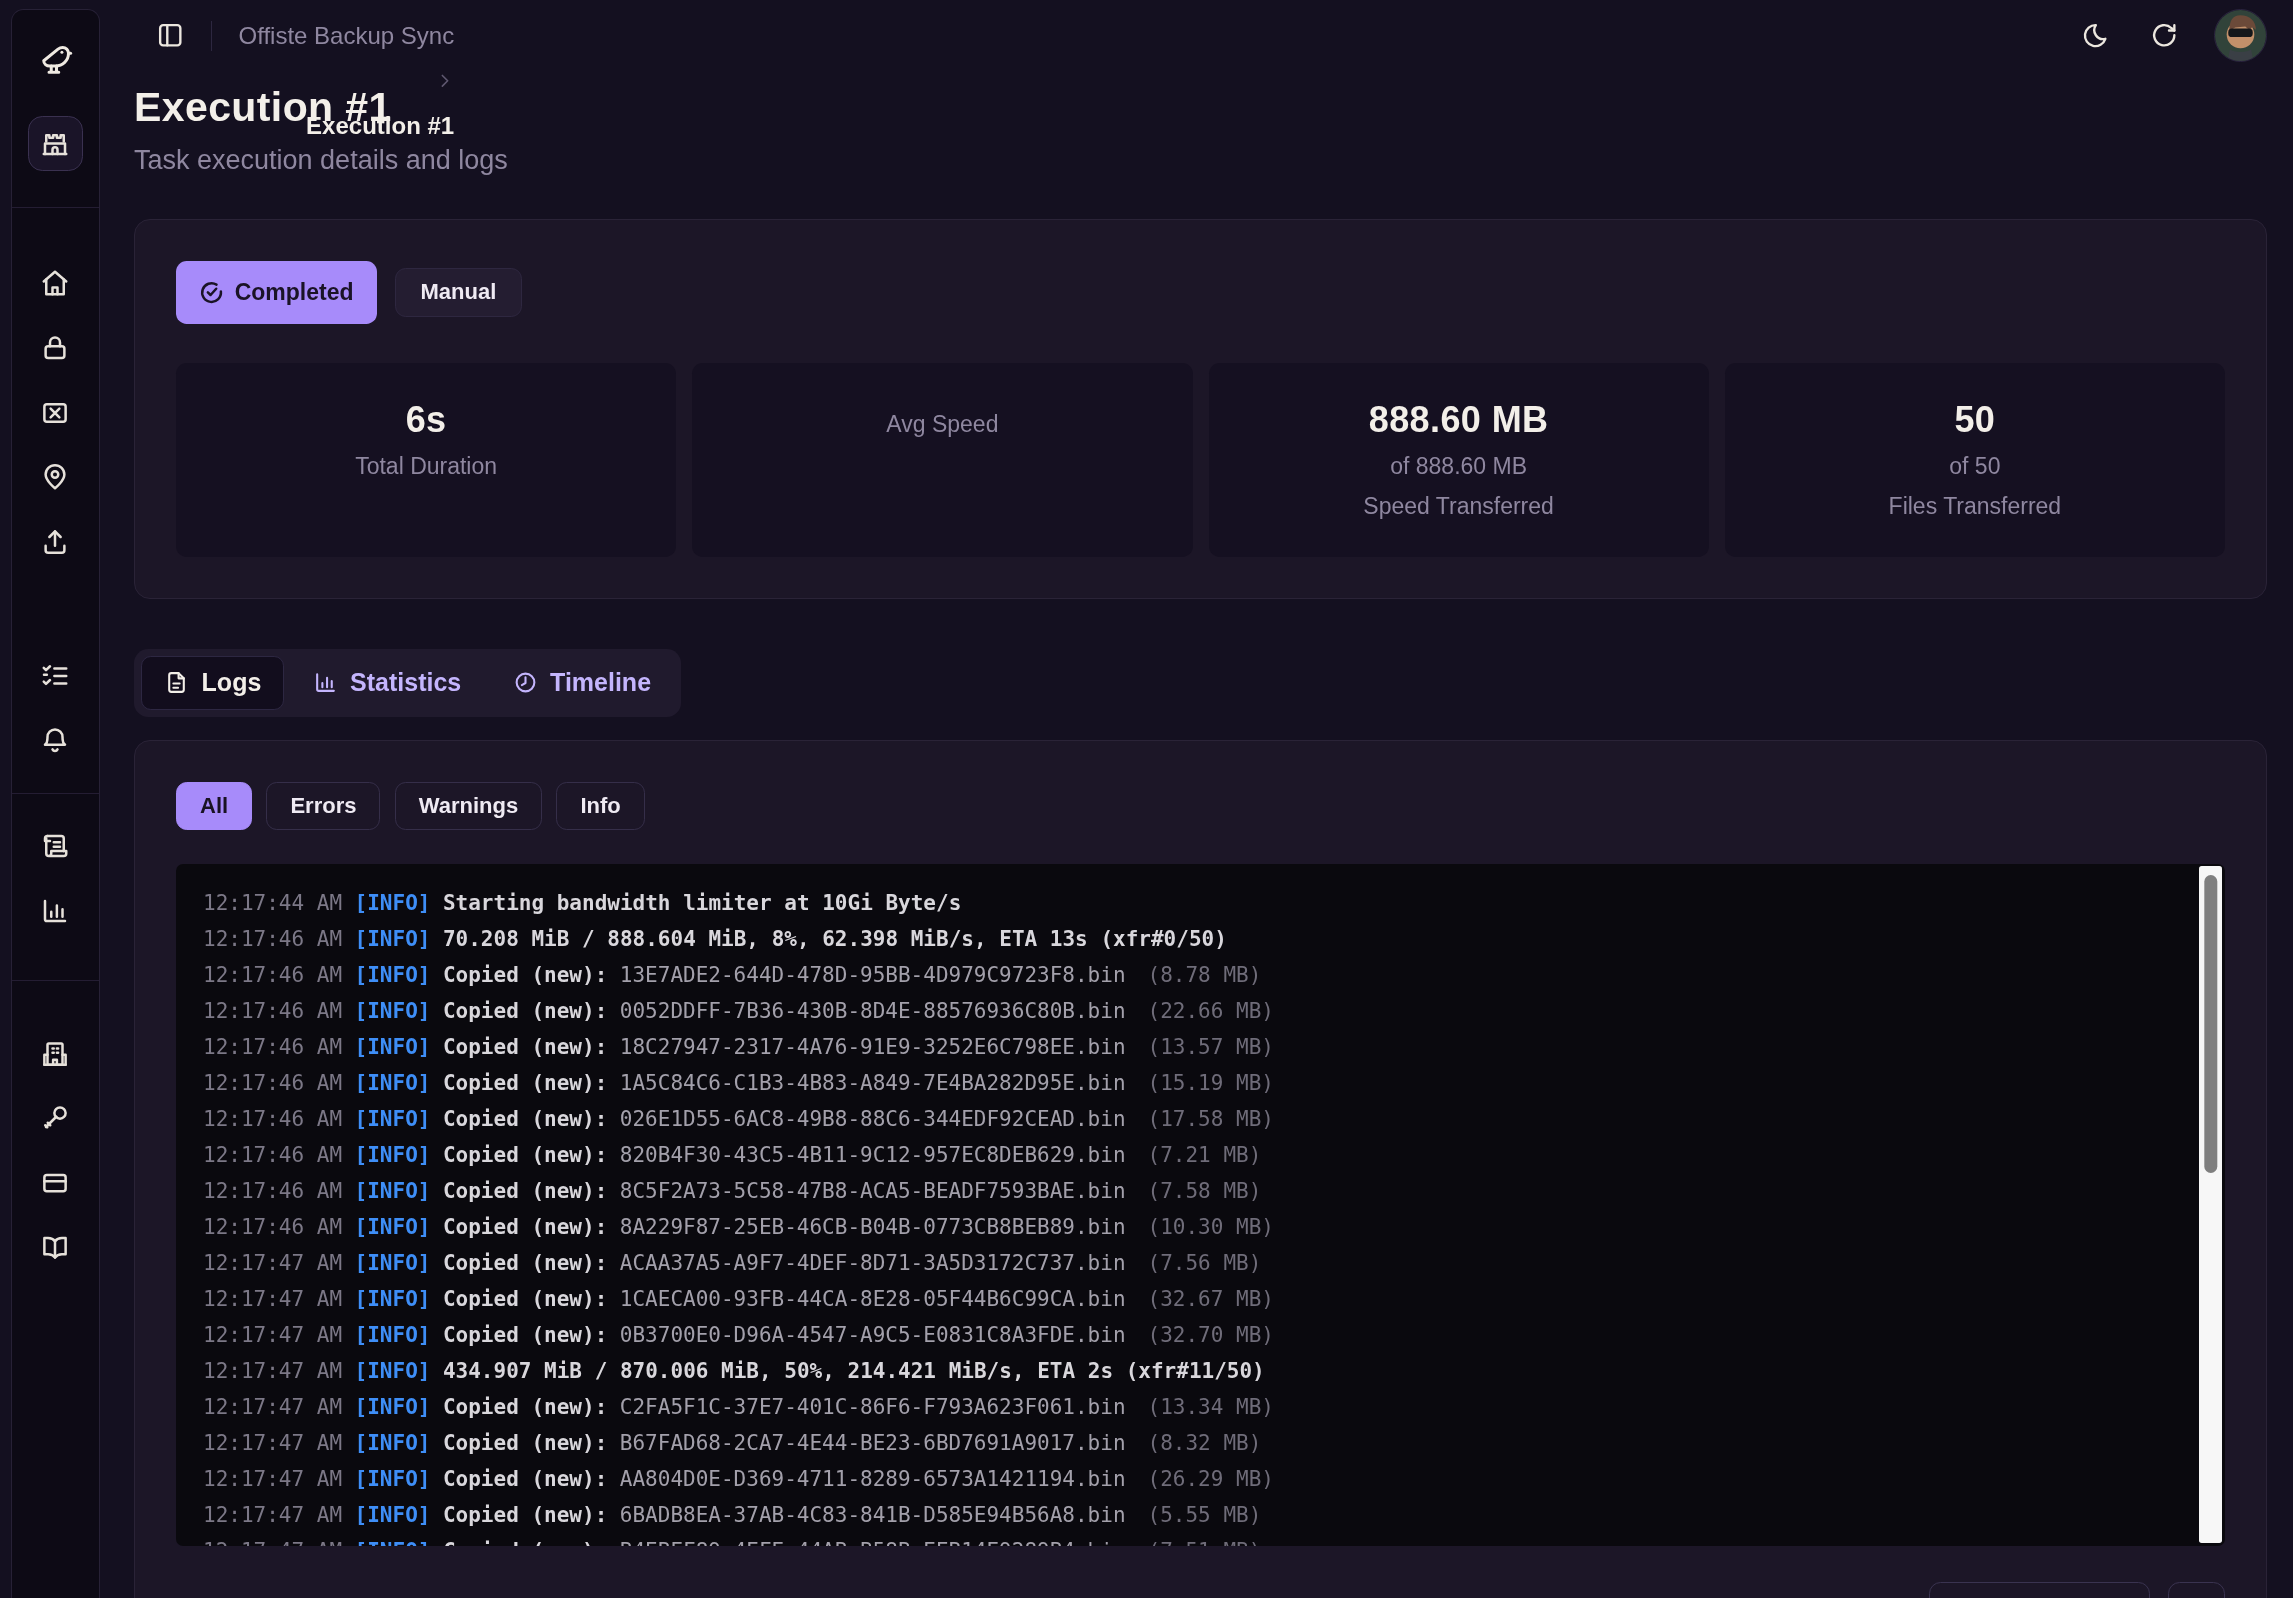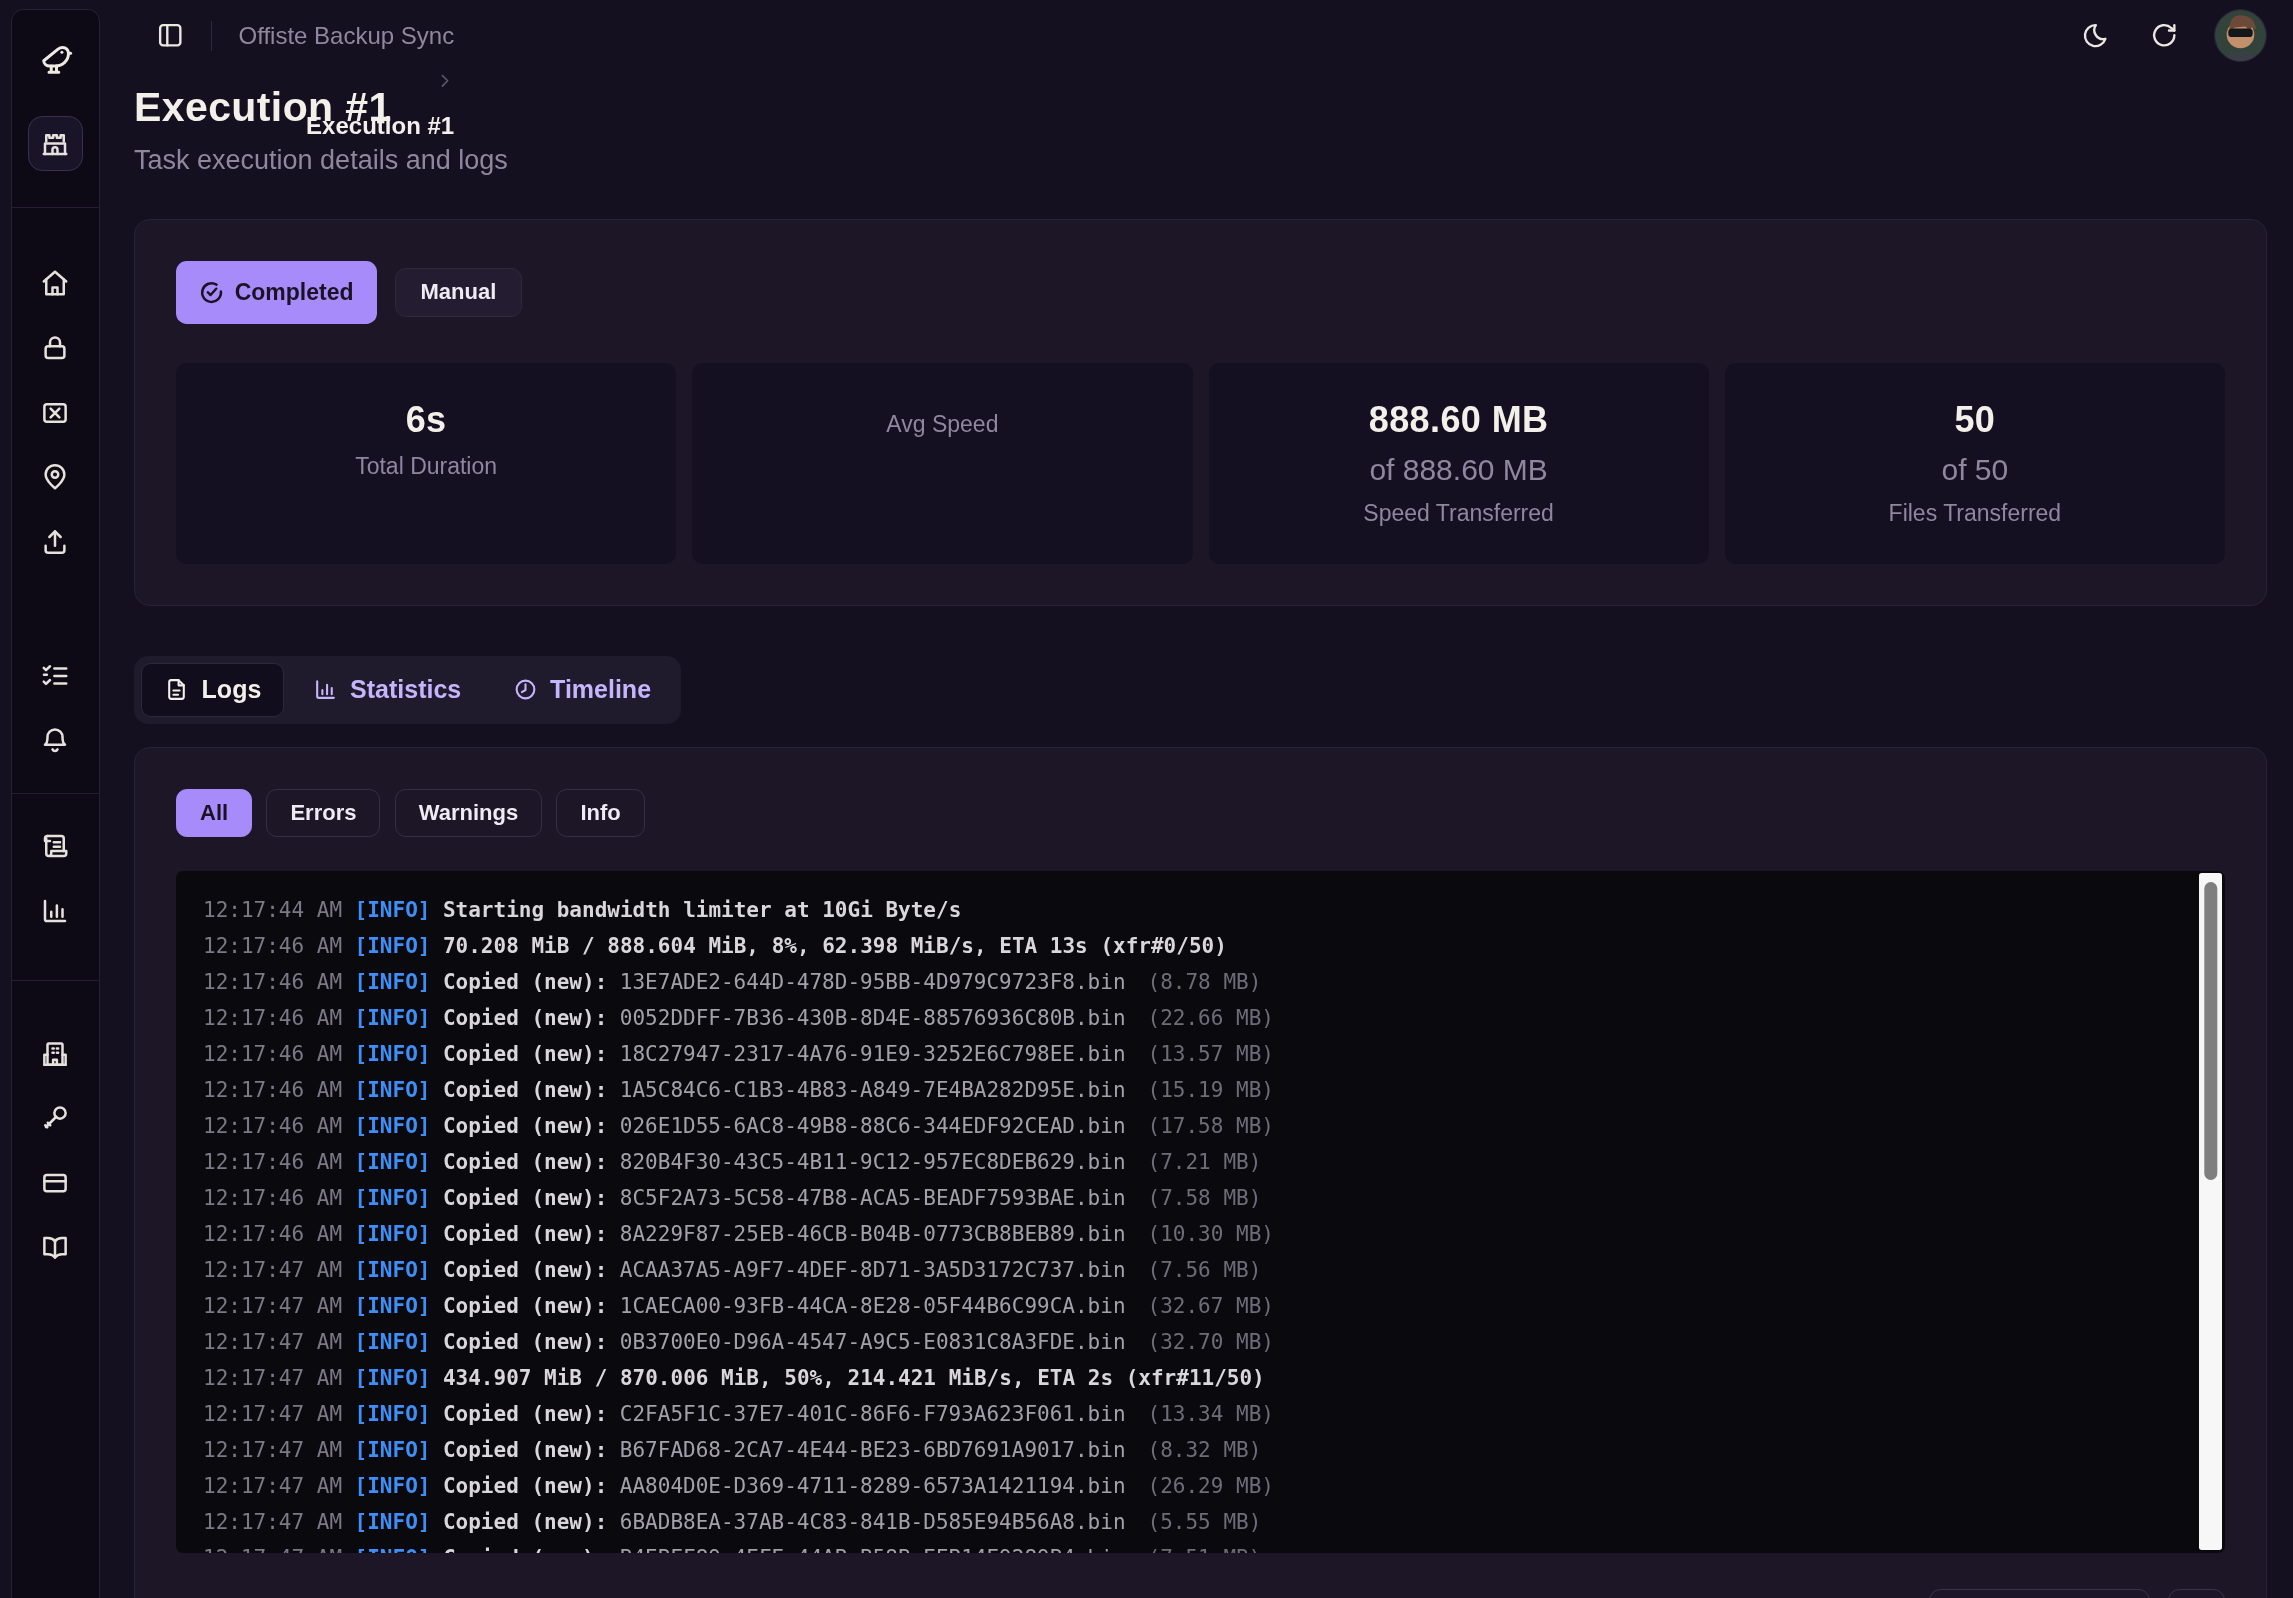--- a/index.html
+++ b/index.html
@@ -70,21 +70,21 @@
   .badge-manual {
     background:#241d31; color:#efeaf3; border:0.9px solid #2e2740;
     font-size:22px; font-weight:700; padding:10.7px 25px; border-radius:10.7px;
   }
   .stats { display:grid; grid-template-columns:repeat(4,1fr); gap:16px; margin-top:39px; }
   .stat-tile {
     background:#151021; border-radius:10.7px; text-align:center;
     padding:36px 18px 37px; min-height:150px;
   }
   .stat-value { font-size:36px; font-weight:800; color:#f3efe9; letter-spacing:0.4px; }
-  .stat-sub { font-size:30px; color:#8f87a0; margin-top:12.5px; }
+  .stat-sub { font-size:23px; color:#8f87a0; margin-top:12.5px; }
   .stat-sub:empty { margin-top:0; }
   .stat-label { font-size:23px; color:#8f87a0; margin-top:12.5px; }
 
   
   .tabbar {
     margin-top:50px; display:inline-flex; background:#201a2d; border-radius:14.3px; padding:7.1px; gap:5.3px;
   }
   .tab {
     display:flex; align-items:center; gap:12.5px;
     font-size:25px; font-weight:700; color:#c4b5fd;

